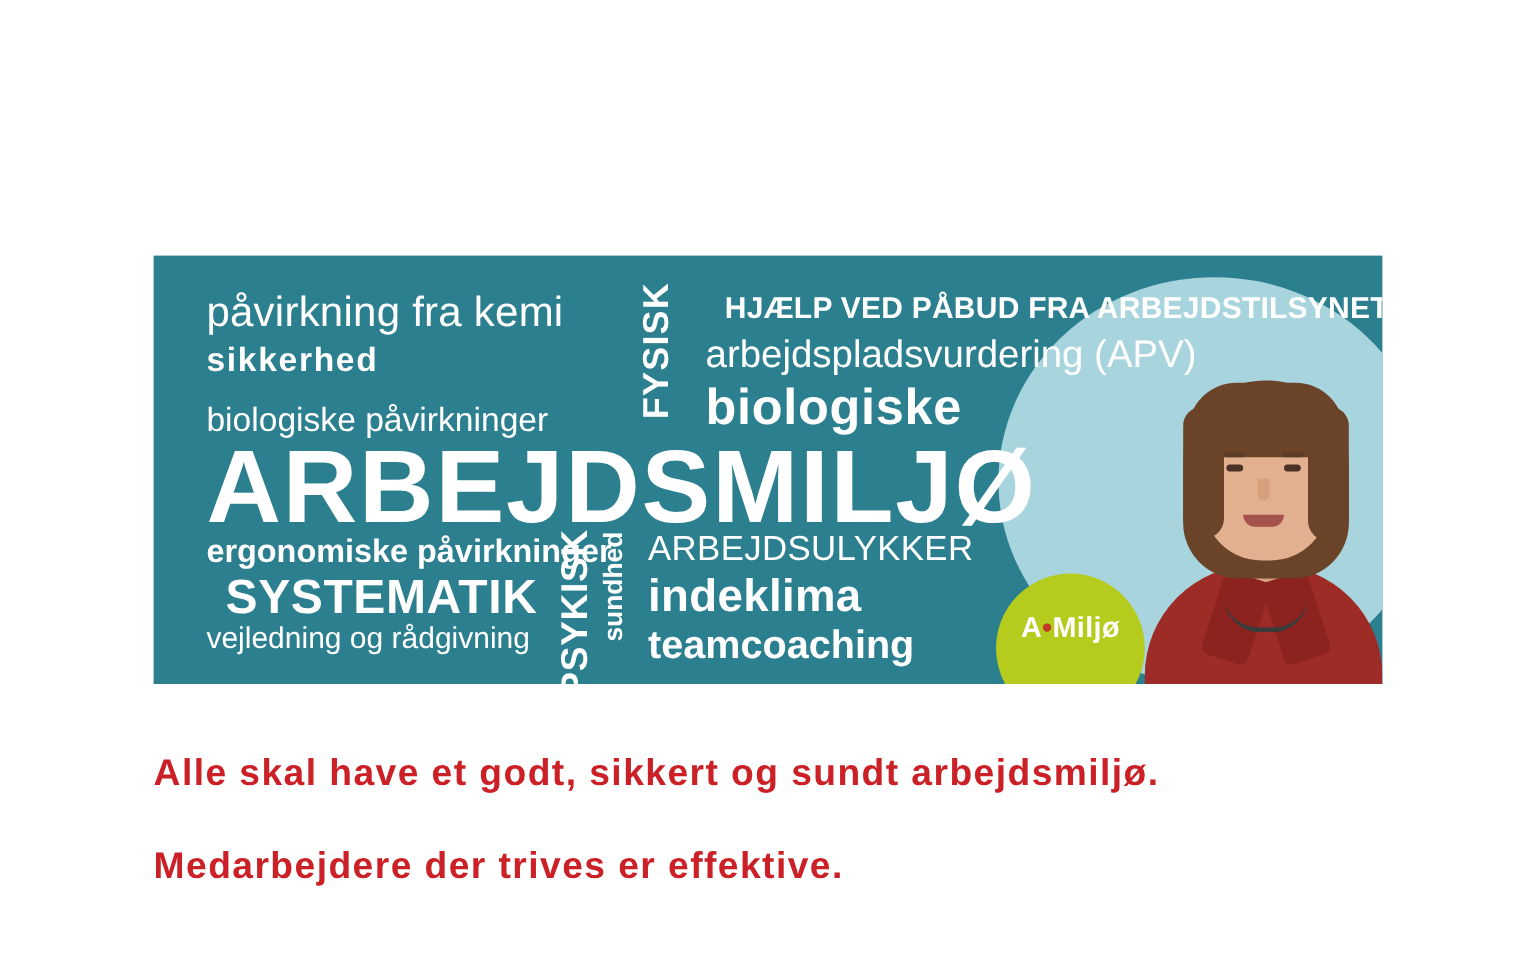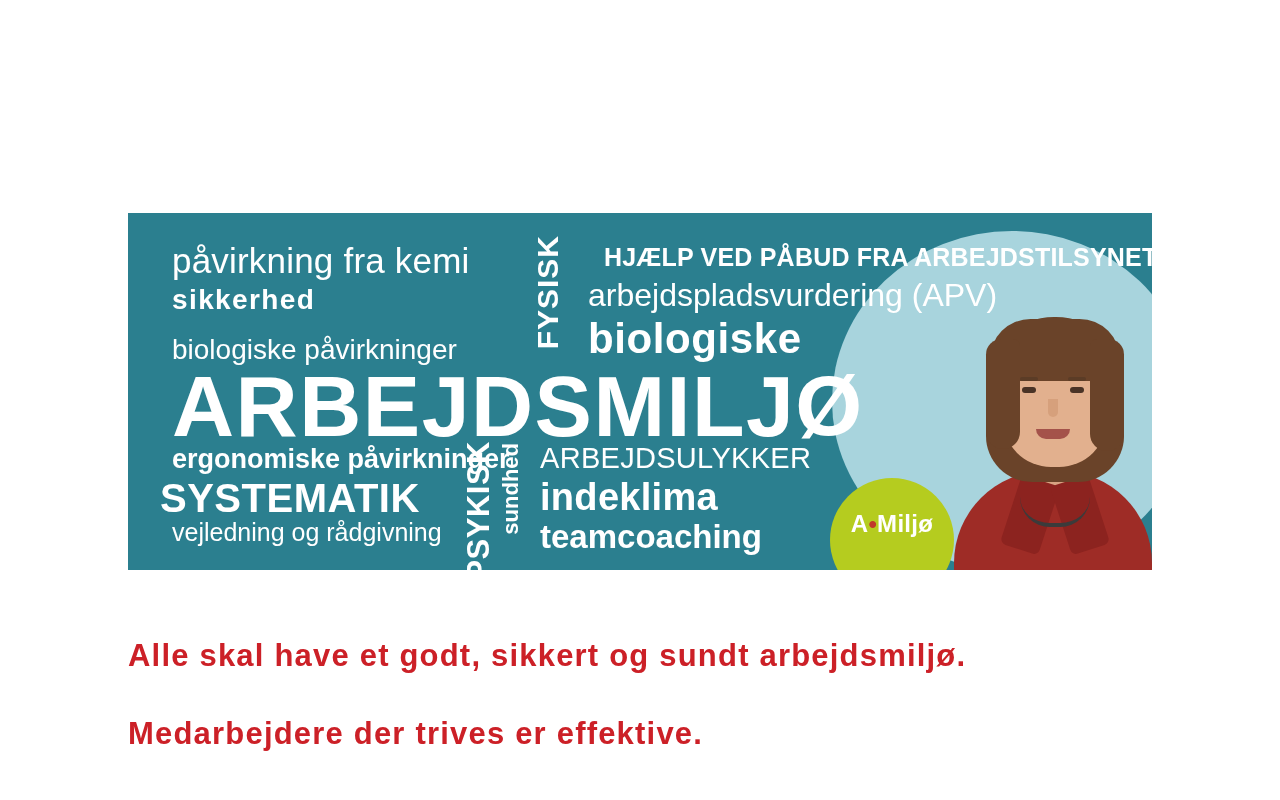--- a/index.html
+++ b/index.html
@@ -108,21 +108,21 @@
     letter-spacing: 1.5px;
   }
 
   
   .w-ergonomiske {
     left: 44px; top: 233px;
     font-size: 27px;
     font-weight: 700;
   }
   .w-systematik {
-    left: 32px; top: 265px;
+    left: 60px; top: 265px;
     font-size: 40px;
     font-weight: bold;
     letter-spacing: 0.5px;
   }
   .w-vejledning {
     left: 44px; top: 307px;
     font-size: 25px;
     font-weight: 400;
   }
 
@@ -307,21 +307,20 @@
   .text-block {
     position: absolute;
     left: 128px;
     top: 622px;
     width: 900px;
     color: #cc2027;
     font-size: 31px;
     font-weight: bold;
     line-height: 1.42;
     letter-spacing: 1.2px;
-    margin-top: 12px;
   }
   .para {
     margin: 0 0 34px 0;
   }
 </style>
 </head>
 <body>
 
 <div class="page">
 

